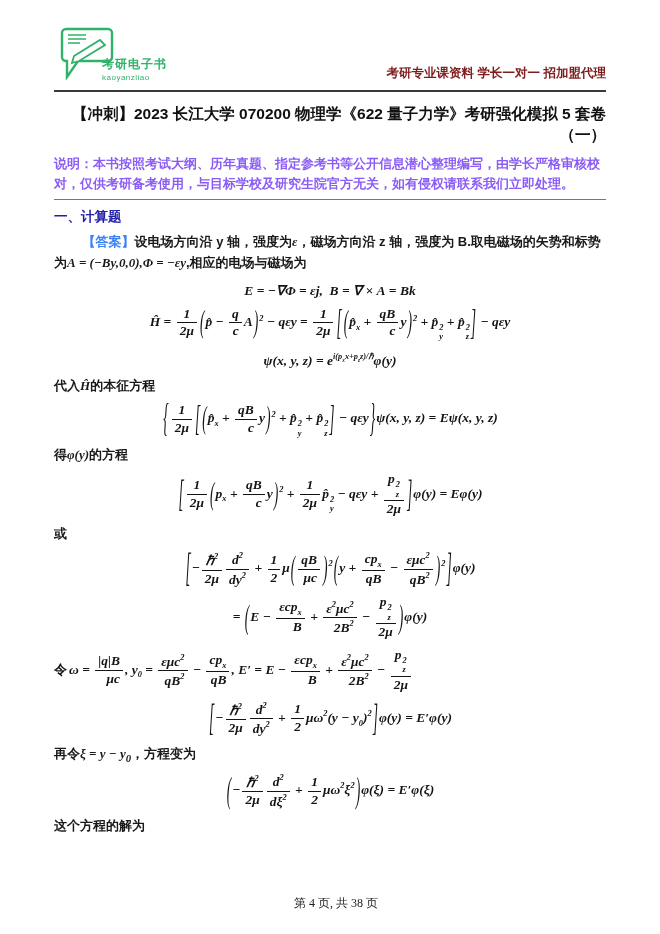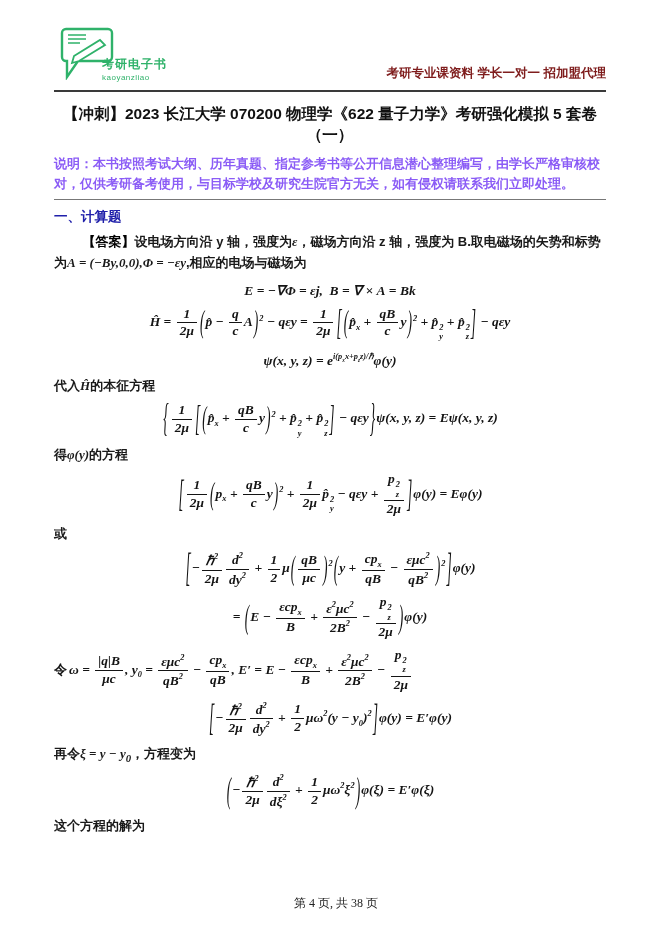--- a/index.html
+++ b/index.html
@@ -10,39 +10,39 @@
   }
   
   .hdr{display:flex;justify-content:space-between;align-items:flex-end;
        border-bottom:2px solid #3a3a3a;padding-bottom:6px;}
   .logo{display:flex;align-items:flex-end;}
   .logo-txt{margin-left:-14px;margin-bottom:2px;}
   .logo-name{color:#2fb26a;font-weight:bold;font-size:12px;letter-spacing:1px;}
   .logo-sub{color:#2fb26a;font-size:8px;letter-spacing:.5px;}
   .tagline{font-size:12.5px;color:#7f1d1d;font-weight:bold;padding-bottom:2px;}
   
-  .title{font-size:15.5px;font-weight:bold;text-align:center;margin:12px 0 8px;color:#111;}
+  .title{font-size:15.5px;font-weight:bold;text-align:right;margin:12px 0 8px;color:#111;}
   
   .notice{color:#8b5cf6;font-weight:bold;font-size:13px;line-height:1.5;
           margin:0;padding-bottom:6px;border-bottom:1.5px solid #777;}
   .sec{color:#2020aa;font-weight:bold;font-size:13.5px;margin:8px 0 6px;}
   .question{font-size:13px;font-weight:bold;margin:2px 0 6px;line-height:1.5;}
   .qnum{display:inline-block;width:30px;font-weight:normal;}
   .answer-intro{font-size:13px;font-weight:bold;line-height:1.6;margin:2px 0 4px;text-indent:2.2em;}
-  .red{color:#000000;font-family:Liberation Serif, serif;}
+  .red{color:#3b82f6;font-family:Liberation Serif, serif;}
   .para{font-size:13px;font-weight:bold;margin:8px 0;line-height:1.4;}
   
   .eq{font-family:"Liberation Serif",serif;font-style:italic;font-weight:bold;font-size:13.5px;color:#141414;}
   .eq-line{text-align:center;margin:8px 0;}
   .eq sup,.eq sub{font-size:.62em;}
   .m{font-family:"Liberation Serif",serif;font-style:italic;font-weight:bold;}
   .zh{font-family:"Liberation Sans",sans-serif;font-style:normal;font-weight:bold;font-size:13px;margin-right:2px;}
   .f{display:inline-block;vertical-align:middle;text-align:center;line-height:1.1;margin:0 2px;}
   .f .n{display:block;border-bottom:1.3px solid #141414;padding:0 3px 1px;}
-  .f .d{display:block;padding:1px 3px 0;}
+  .f .d{display:block;padding:1px 3px 0;text-align:right;}
   .bd{display:inline-block;vertical-align:middle;transform:scaleY(var(--s,2));
       transform-origin:center;padding:0 1px;font-weight:normal;}
   .ss{display:inline-flex;flex-direction:column;align-items:flex-start;
       font-size:.62em;line-height:1.15;vertical-align:-0.45em;margin-left:1px;}
   
   .footer{position:absolute;left:0;right:0;bottom:22px;text-align:center;
           font-family:"Liberation Serif",serif;font-size:12px;color:#222;margin-left:12px;}
 </style>
 </head>
 <body>

